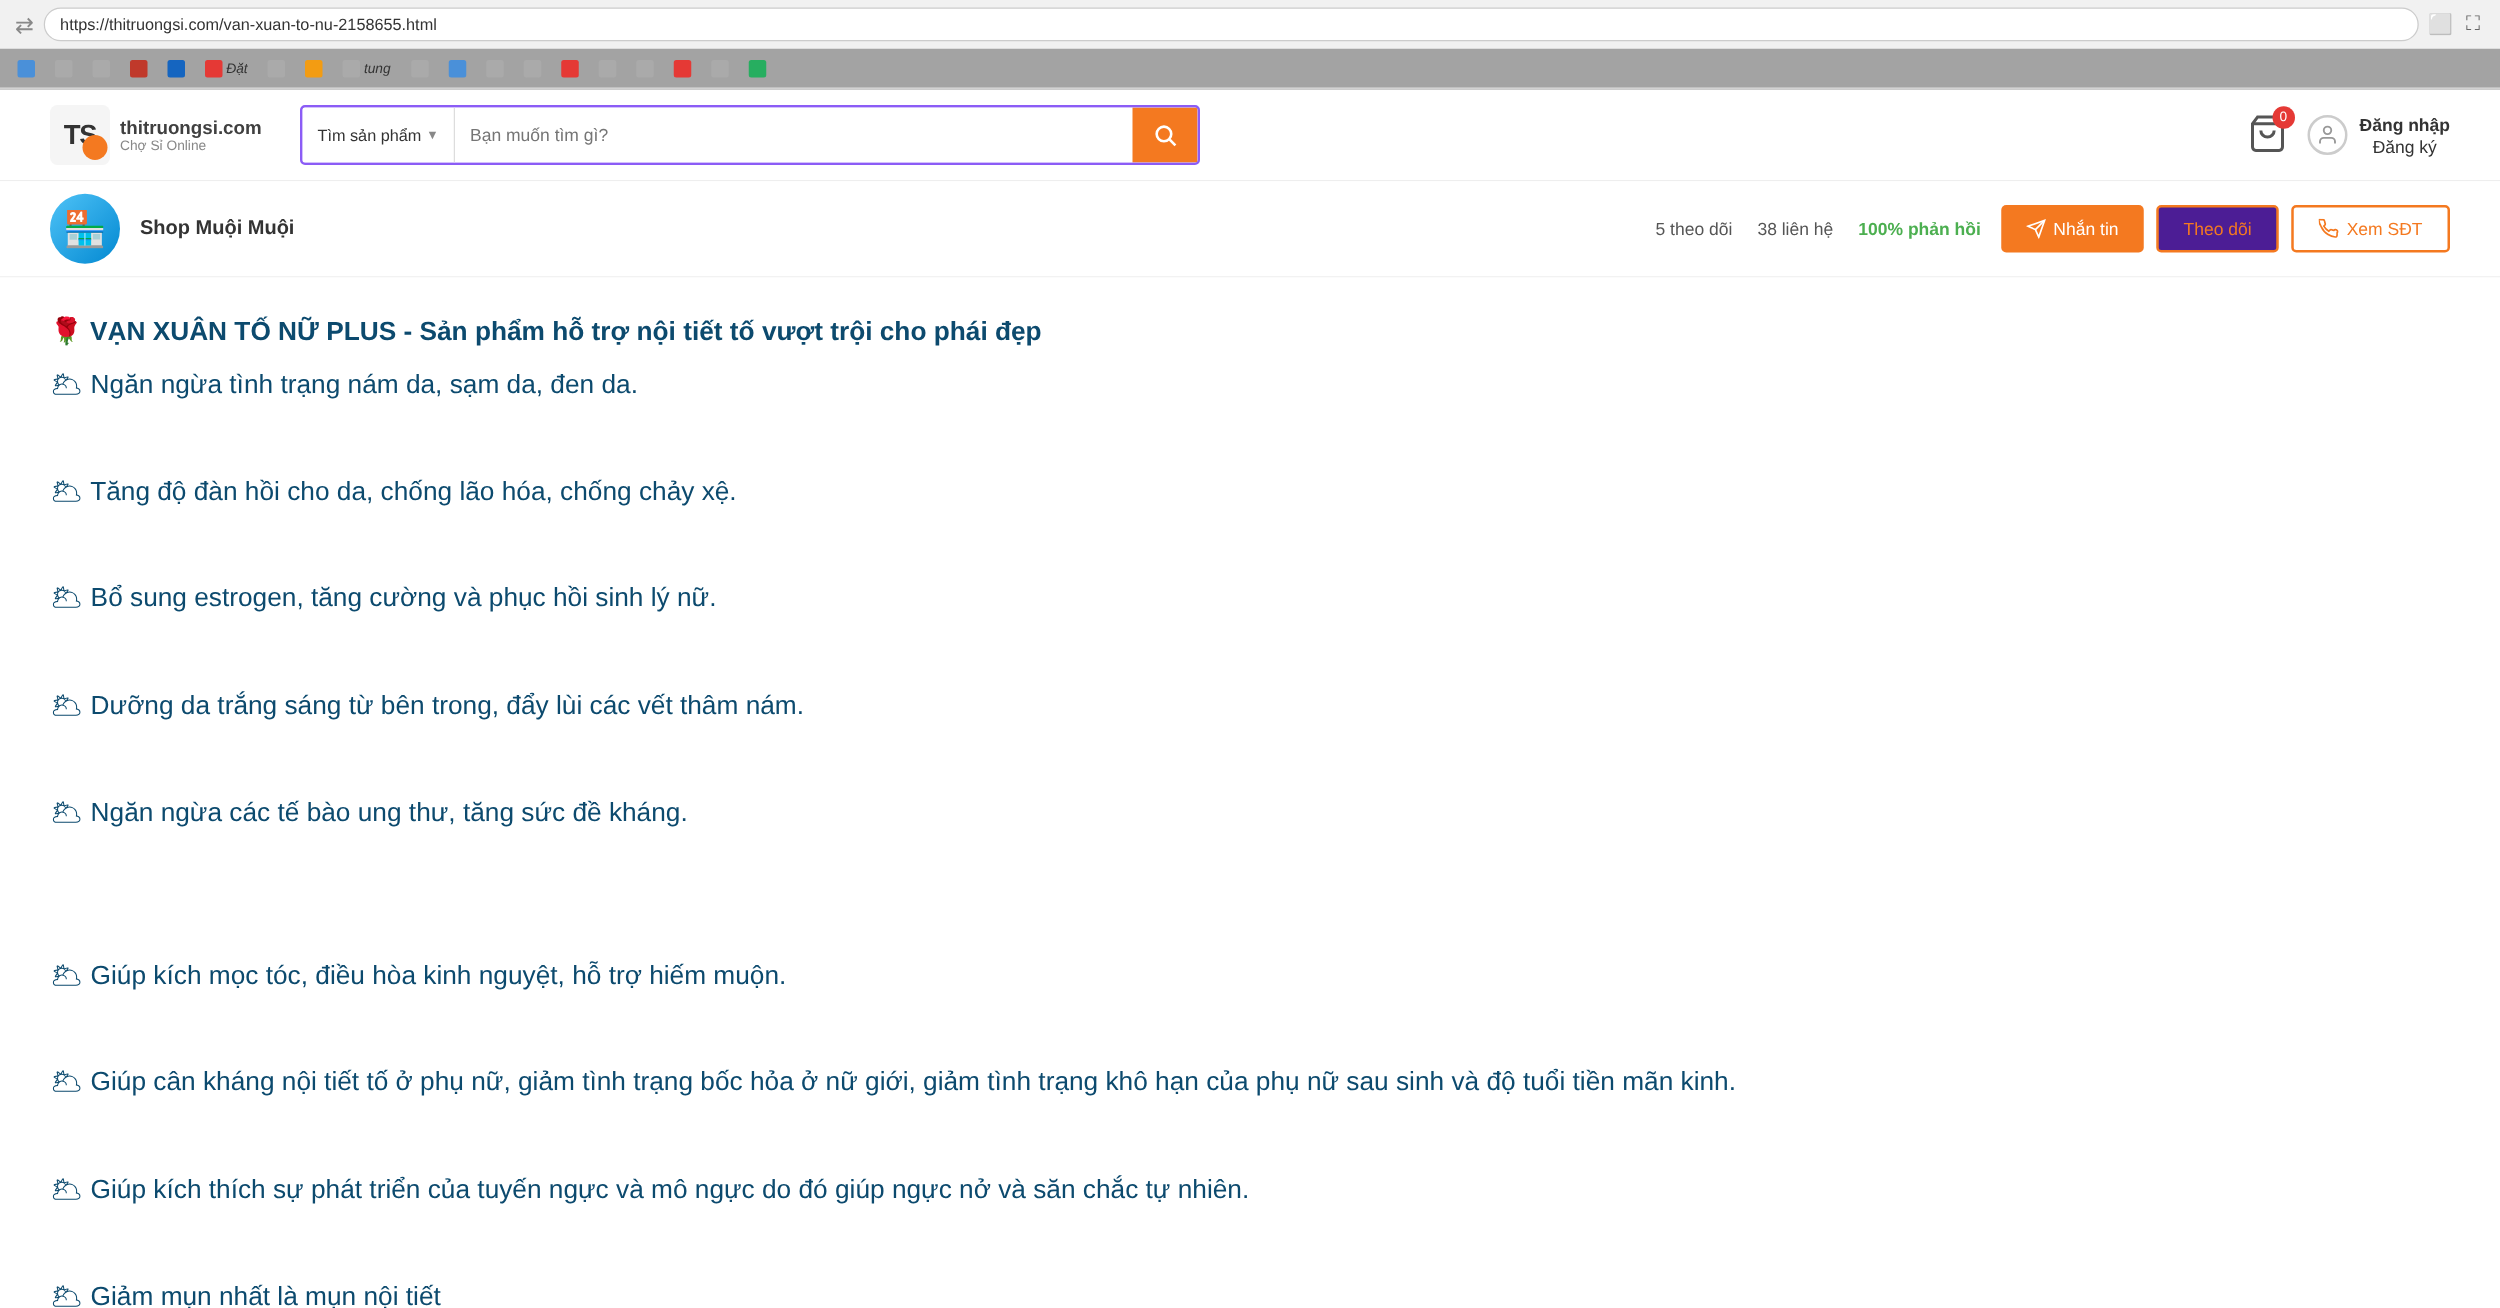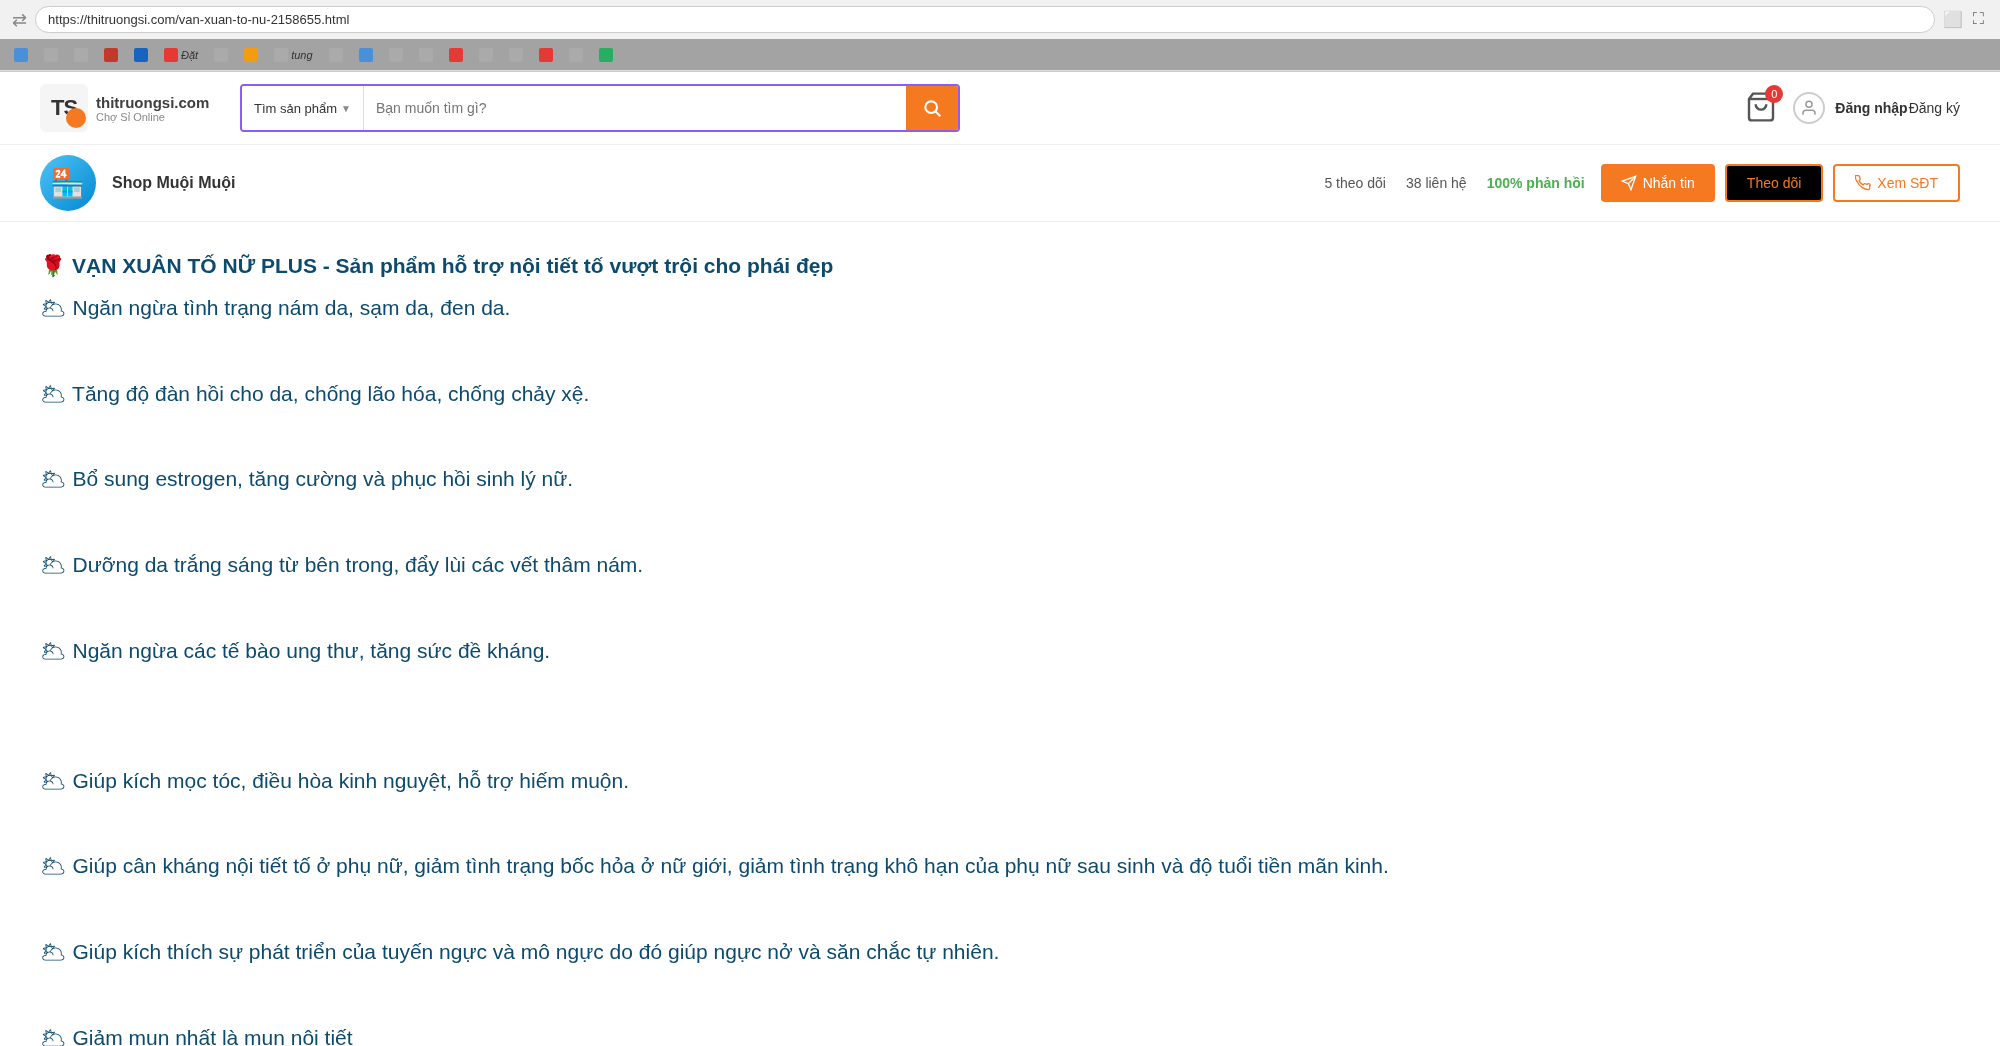--- a/index.html
+++ b/index.html
@@ -155,21 +155,21 @@
       position: absolute;
       top: -6px; right: -6px;
       background: #e53935;
       color: white;
       border-radius: 50%;
       width: 18px; height: 18px;
       font-size: 11px;
       display: flex; align-items: center; justify-content: center;
     }
     .auth-links {
-      display: flex; flex-direction: row; align-items: flex-end; gap: 1px;
+      display: flex; flex-direction: column; align-items: center; gap: 1px;
     }
     .auth-links a {
       color: #333; text-decoration: none; font-size: 14px;
     }
     .auth-links a:first-child { font-weight: 600; }
     .user-icon {
       width: 32px; height: 32px;
       border: 2px solid #ccc;
       border-radius: 50%;
       display: flex; align-items: center; justify-content: center;
@@ -214,21 +214,21 @@
       background: #f47920;
       color: white;
       border: none;
       border-radius: 4px;
       font-size: 14px;
       cursor: pointer;
       display: flex; align-items: center; gap: 6px;
     }
     .btn-theodoi {
       padding: 9px 20px;
-      background: #000000;
+      background: #4c1d95;
       color: #f47920;
       border: 2px solid #f47920;
       border-radius: 4px;
       font-size: 14px;
       cursor: pointer;
     }
     .btn-xemsdt {
       padding: 9px 20px;
       background: white;
       color: #f47920;

